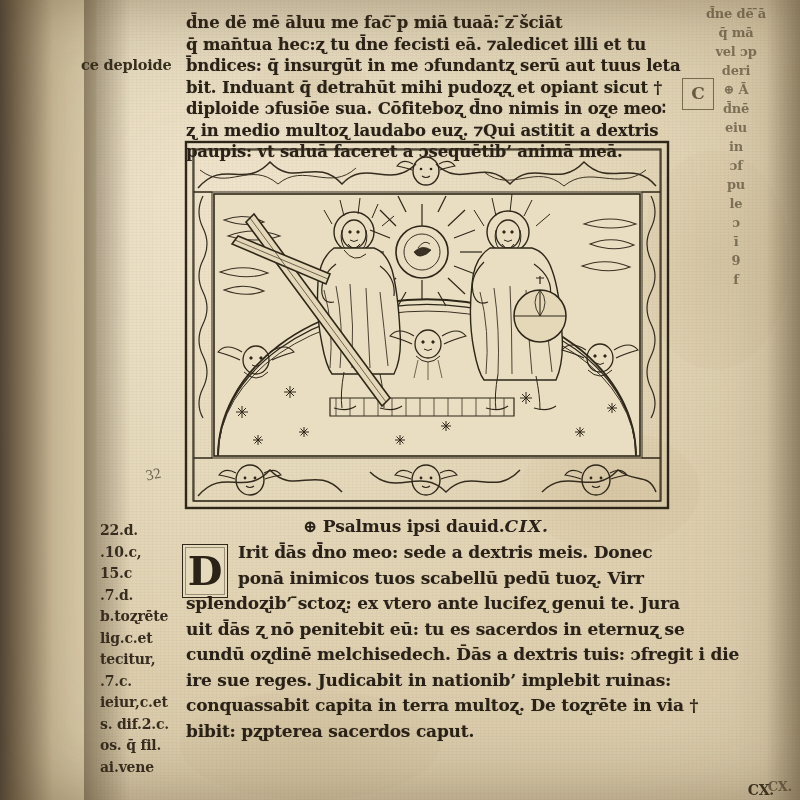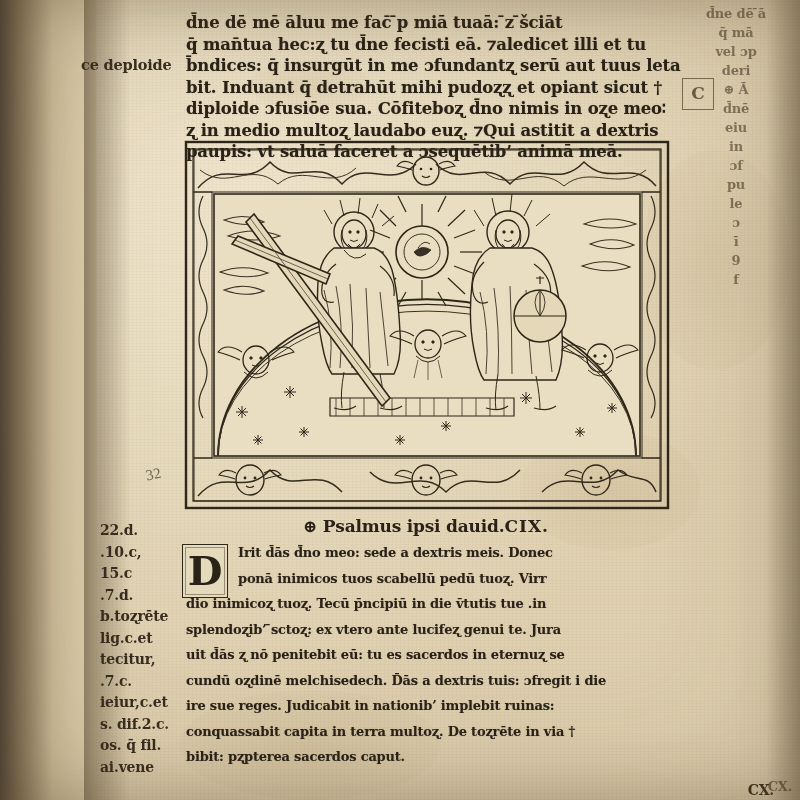--- a/index.html
+++ b/index.html
@@ -185,20 +185,21 @@
     display: flex;
     justify-content: center;
     align-items: baseline;
   }
   #psalm-head .title {
     font-size: 17px;
   }
   #psalm-head .folio {
     font-size: 17px;
     letter-spacing: 1px;
+    font-style: italic;
   }
 
   
   #dropcap {
     position: absolute;
     left: 182px;
     top: 544px;
     width: 44px;
     height: 52px;
     border: 1.6px solid #2f2719;
@@ -222,21 +223,21 @@
     pointer-events: none;
   }
 
   #body-text {
     position: absolute;
     left: 186px;
     top: 540px;
     width: 510px;
   }
   #body-text .line {
-    font-size: 13px;
+    font-size: 17px;
     line-height: 25.5px;
     white-space: nowrap;
     text-shadow: 0 0 1px rgba(40,30,15,0.22);
   }
   #body-text .line.indent { padding-left: 52px; }
 
   #catchword {
     position: absolute;
     right: 26px;
     bottom: 2px;
@@ -610,21 +611,20 @@
   </div>
 
   <div id="dropcap">
     <div class="flourish"></div>
     <div class="cap">D</div>
   </div>
 
   <div id="body-text">
     <div class="line gothic indent">Irit d̄ās d̄̄no meo: sede a dextris meis. Donec</div>
     <div class="line gothic indent">ponā inimicos tuos scabellū pedū tuoʐ. Virr</div>
-    <div class="line gothic">dio inimicoʐ tuoʐ. Tecū p̄ncipiū in die v̄tutis tue .in</div>
     <div class="line gothic">splendoʐib’ ̄sctoʐ: ex vtero ante lucifeʐ genui te. Jura</div>
     <div class="line gothic">uit d̄ās ʐ nō penitebit eū: tu es sacerdos in eternuʐ se</div>
     <div class="line gothic">cundū oʐdinē melchisedech. D̄ās a dextris tuis: ɔfregit i die</div>
     <div class="line gothic">ire sue reges. Judicabit in nationib’ implebit ruinas:</div>
     <div class="line gothic">conquassabit capita in terra multoʐ. De toʐrēte in via †</div>
     <div class="line gothic">bibit: pʐpterea sacerdos caput.</div>
   </div>
 
   <div id="right-margin">
     <div class="rline gothic">d̄ne dē ̄ā</div>

